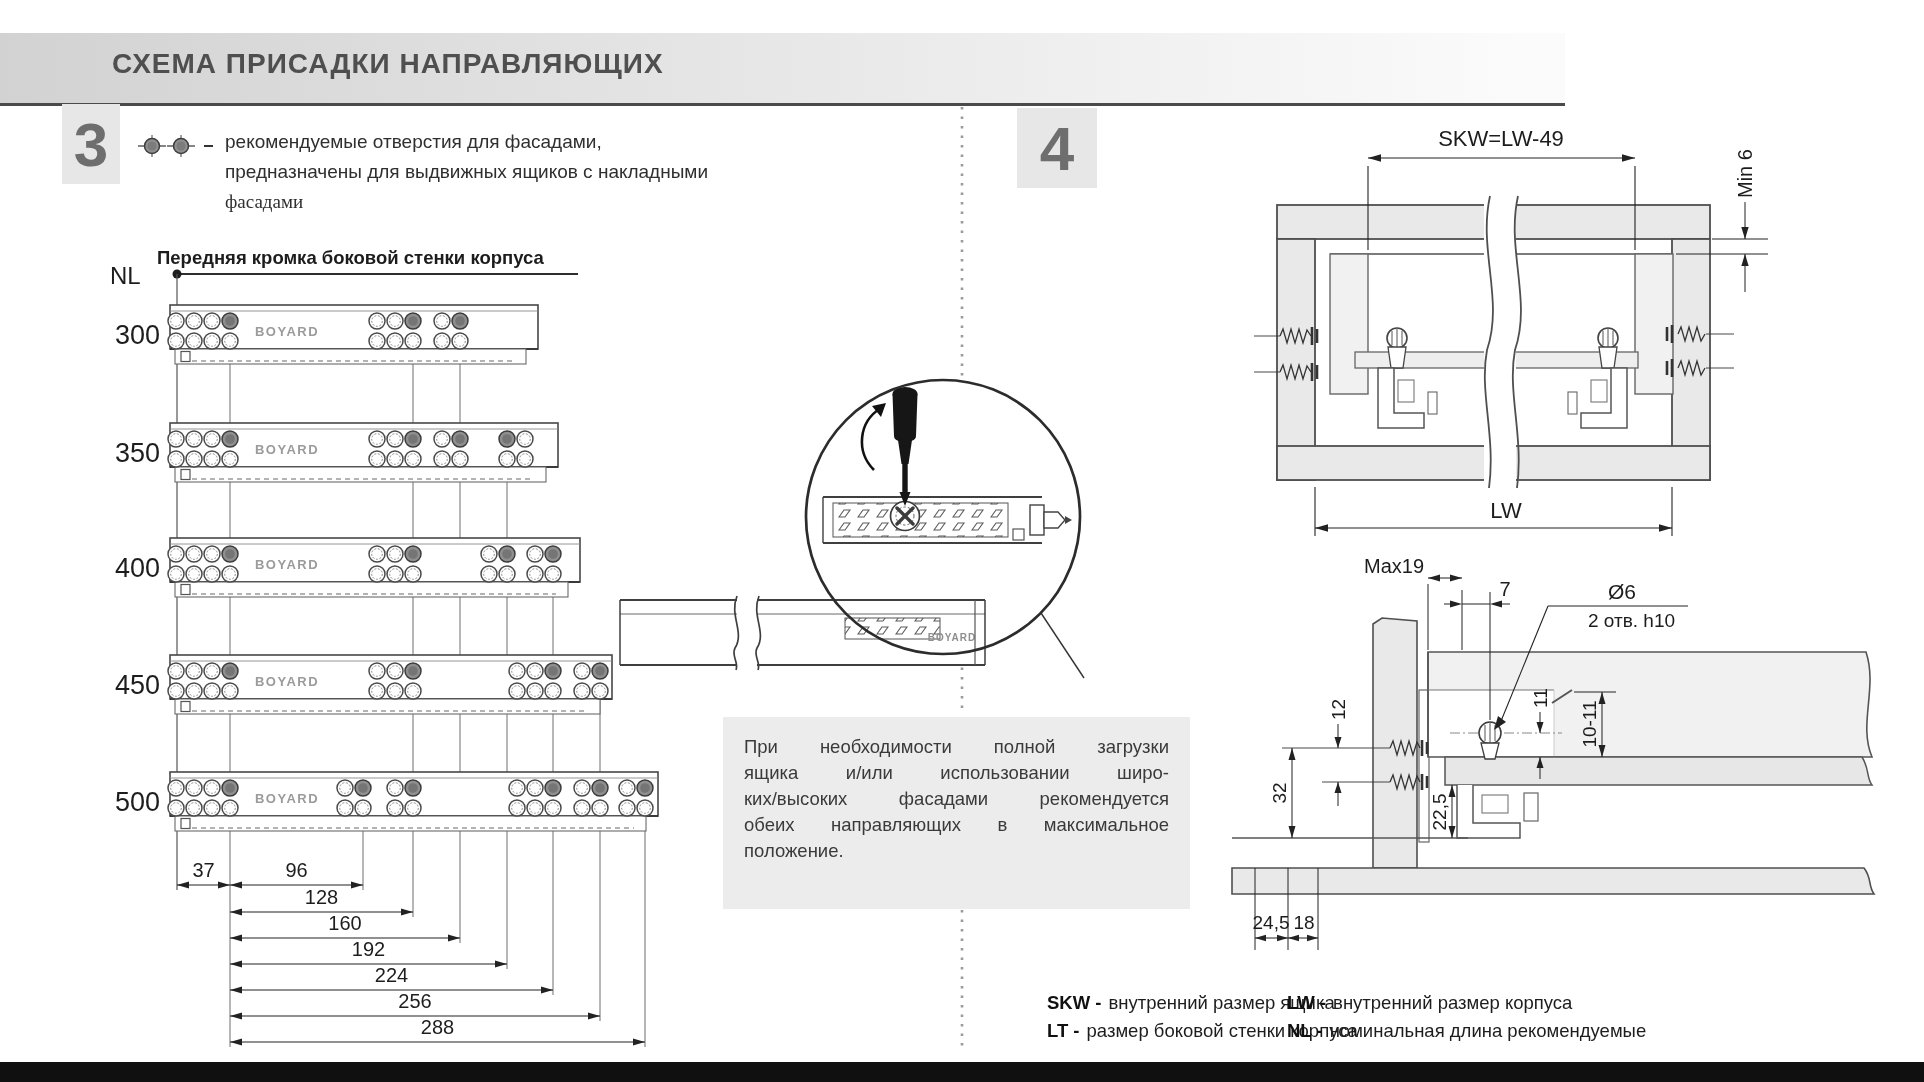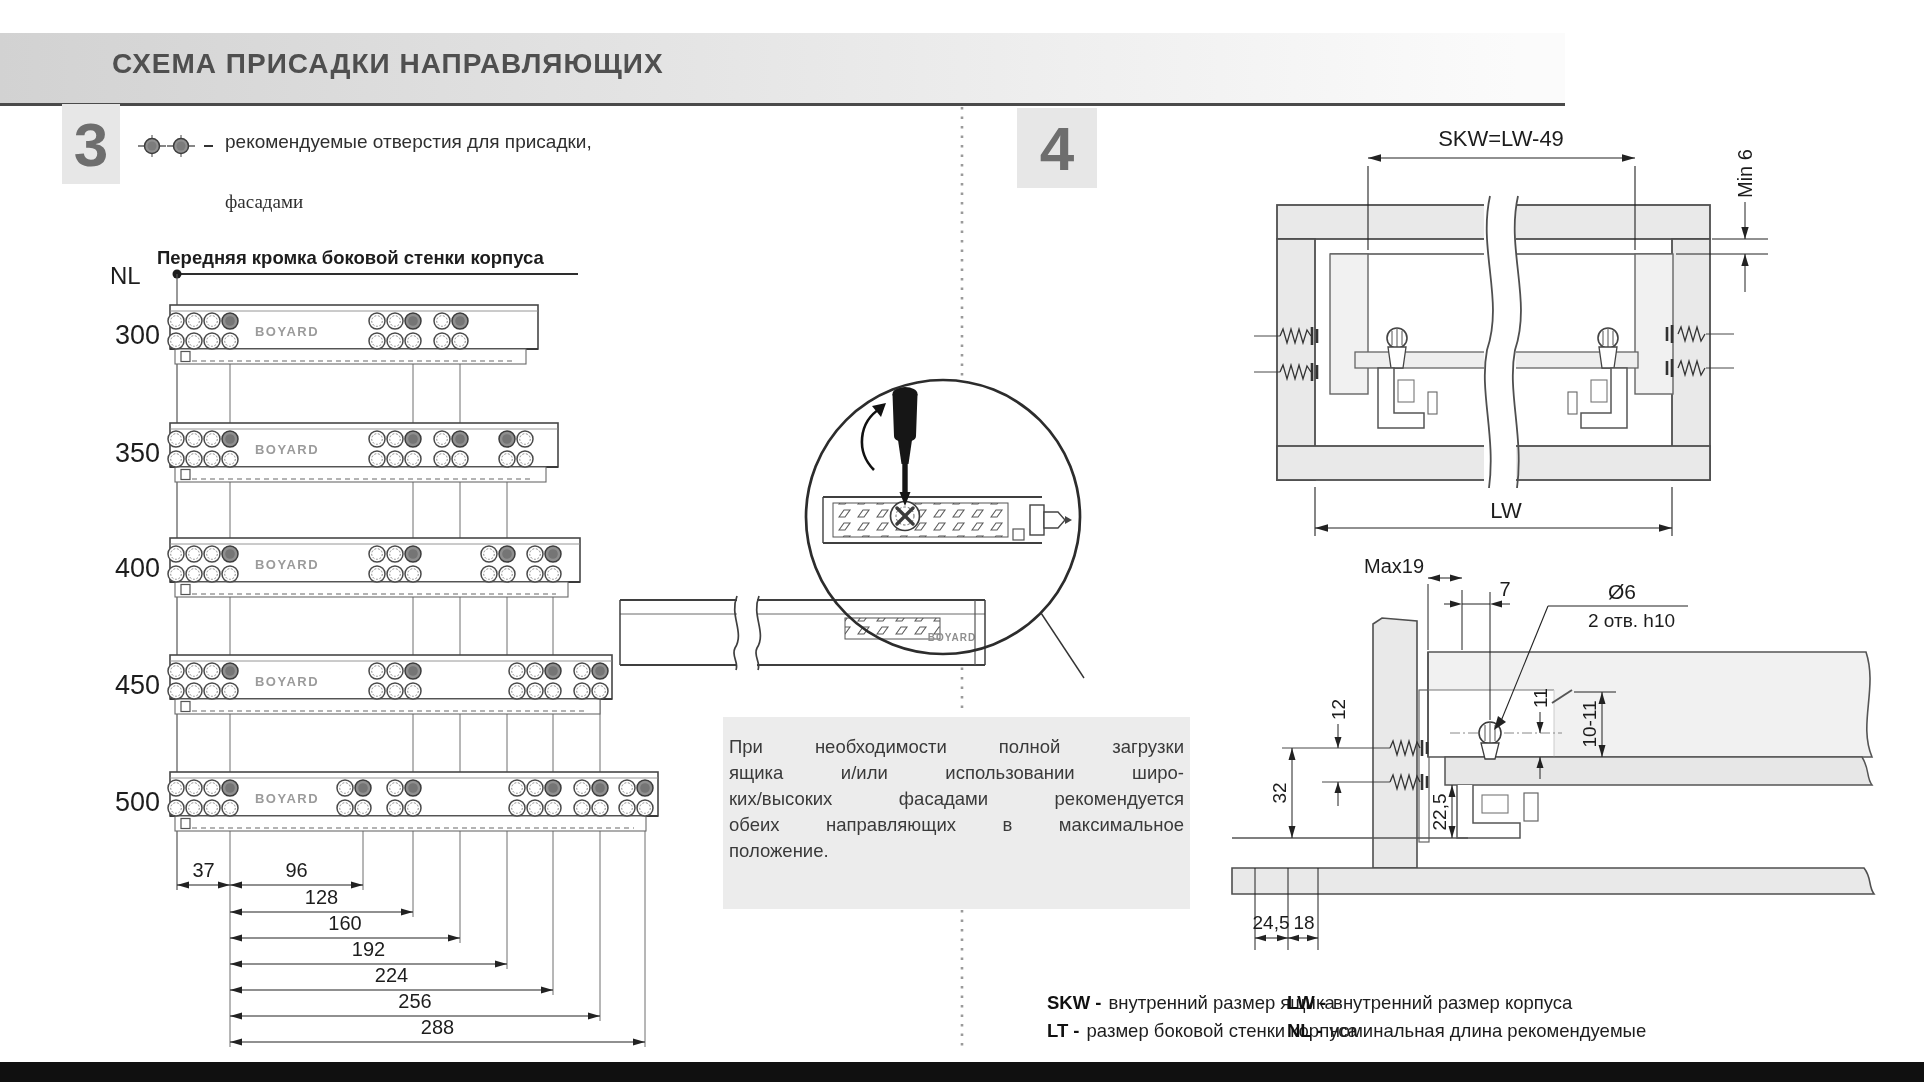--- a/index.html
+++ b/index.html
@@ -9,21 +9,21 @@
   .abs{position:absolute;}
   #header-band{left:0;top:33px;width:1565px;height:70px;
     background:linear-gradient(90deg,#d2d2d2 0%,#e3e3e3 40%,#fbfbfb 97%);
     border-bottom:3px solid #4a4a4a;}
   #page-title{left:100px;top:48px;font-size:28px;font-weight:bold;color:#4f4f4f;letter-spacing:1px;margin-left:12px;}
   .num-box{width:58px;height:80px;background:#e7e7e7;color:#6e6e6e;
     font-size:62px;font-weight:bold;display:flex;align-items:center;justify-content:center;}
   #box3{left:62px;top:104px;}
   #box4{left:1017px;top:108px;width:80px;}
   .legend3-line{left:225px;font-size:19px;color:#2f2f2f;}
-  #note-box{left:723px;top:717px;width:467px;height:192px;background:#ececec;box-sizing:border-box;padding:17px 6px;}
+  #note-box{left:723px;top:717px;width:467px;height:192px;background:#ececec;box-sizing:border-box;padding:17px 21px;}
   .note-line{font-size:18.5px;line-height:26px;color:#3a3a3a;text-align:justify;text-align-last:justify;}
   .note-line.last{text-align-last:left;}
   .fl-item{font-size:18.5px;color:#1d1d1d;white-space:nowrap;margin-top:8px;}
   .fl-item b{color:#111;margin-right:7px;}
   #footer-bar{left:0;top:1062px;width:1924px;height:20px;background:#101010;}
 </style>
 </head>
 <body>
 
 <div id="stage">
@@ -660,21 +660,22 @@
       <text x="1304" y="929" font-size="19" fill="#1c1c1c" text-anchor="middle">18</text>
     </g>
   </svg>
 
   <div id="header-band" class="abs"></div>
   <div id="page-title" class="abs">СХЕМА ПРИСАДКИ НАПРАВЛЯЮЩИХ</div>
 
   <div id="box3" class="abs num-box">3</div>
   <div id="box4" class="abs num-box">4</div>
 
-  <div class="abs legend3-line" style="top:131px;">рекомендуемые отверстия для присадки,</div>
+  <div class="abs legend3-line" style="top:131px;">рекомендуемые отверстия для фасадами,</div>
+  <div class="abs legend3-line" style="top:161px;">предназначены для выдвижных ящиков с накладными</div>
   <div class="abs legend3-line" style="top:191px;font-family:Liberation Serif, serif;">фасадами</div>
 
   <div id="note-box" class="abs">
       <div class="note-line">При  необходимости  полной  загрузки</div>
       <div class="note-line">ящика  и/или  использовании  широ-</div>
       <div class="note-line">ких/высоких  фасадами  рекомендуется</div>
       <div class="note-line">обеих  направляющих  в  максимальное</div>
       <div class="note-line last">положение.</div>
     </div>
 

